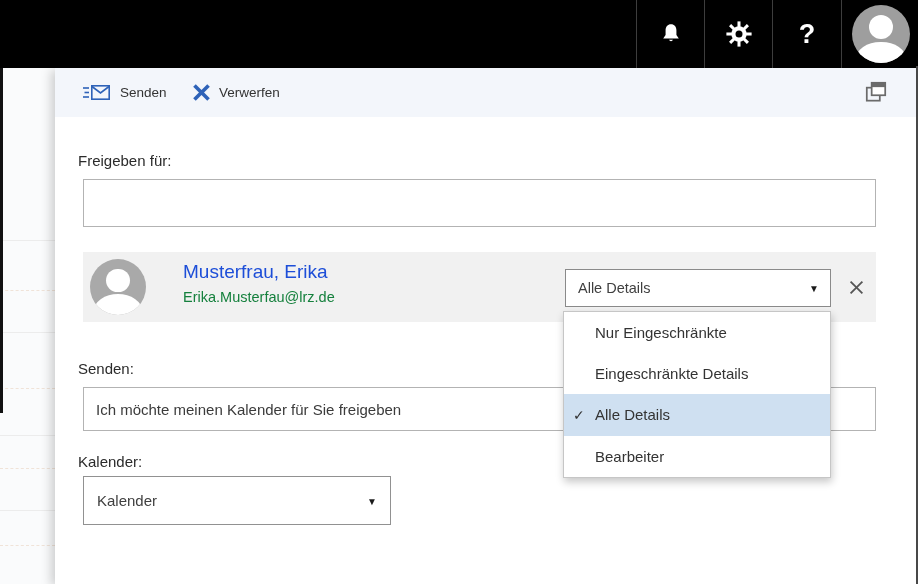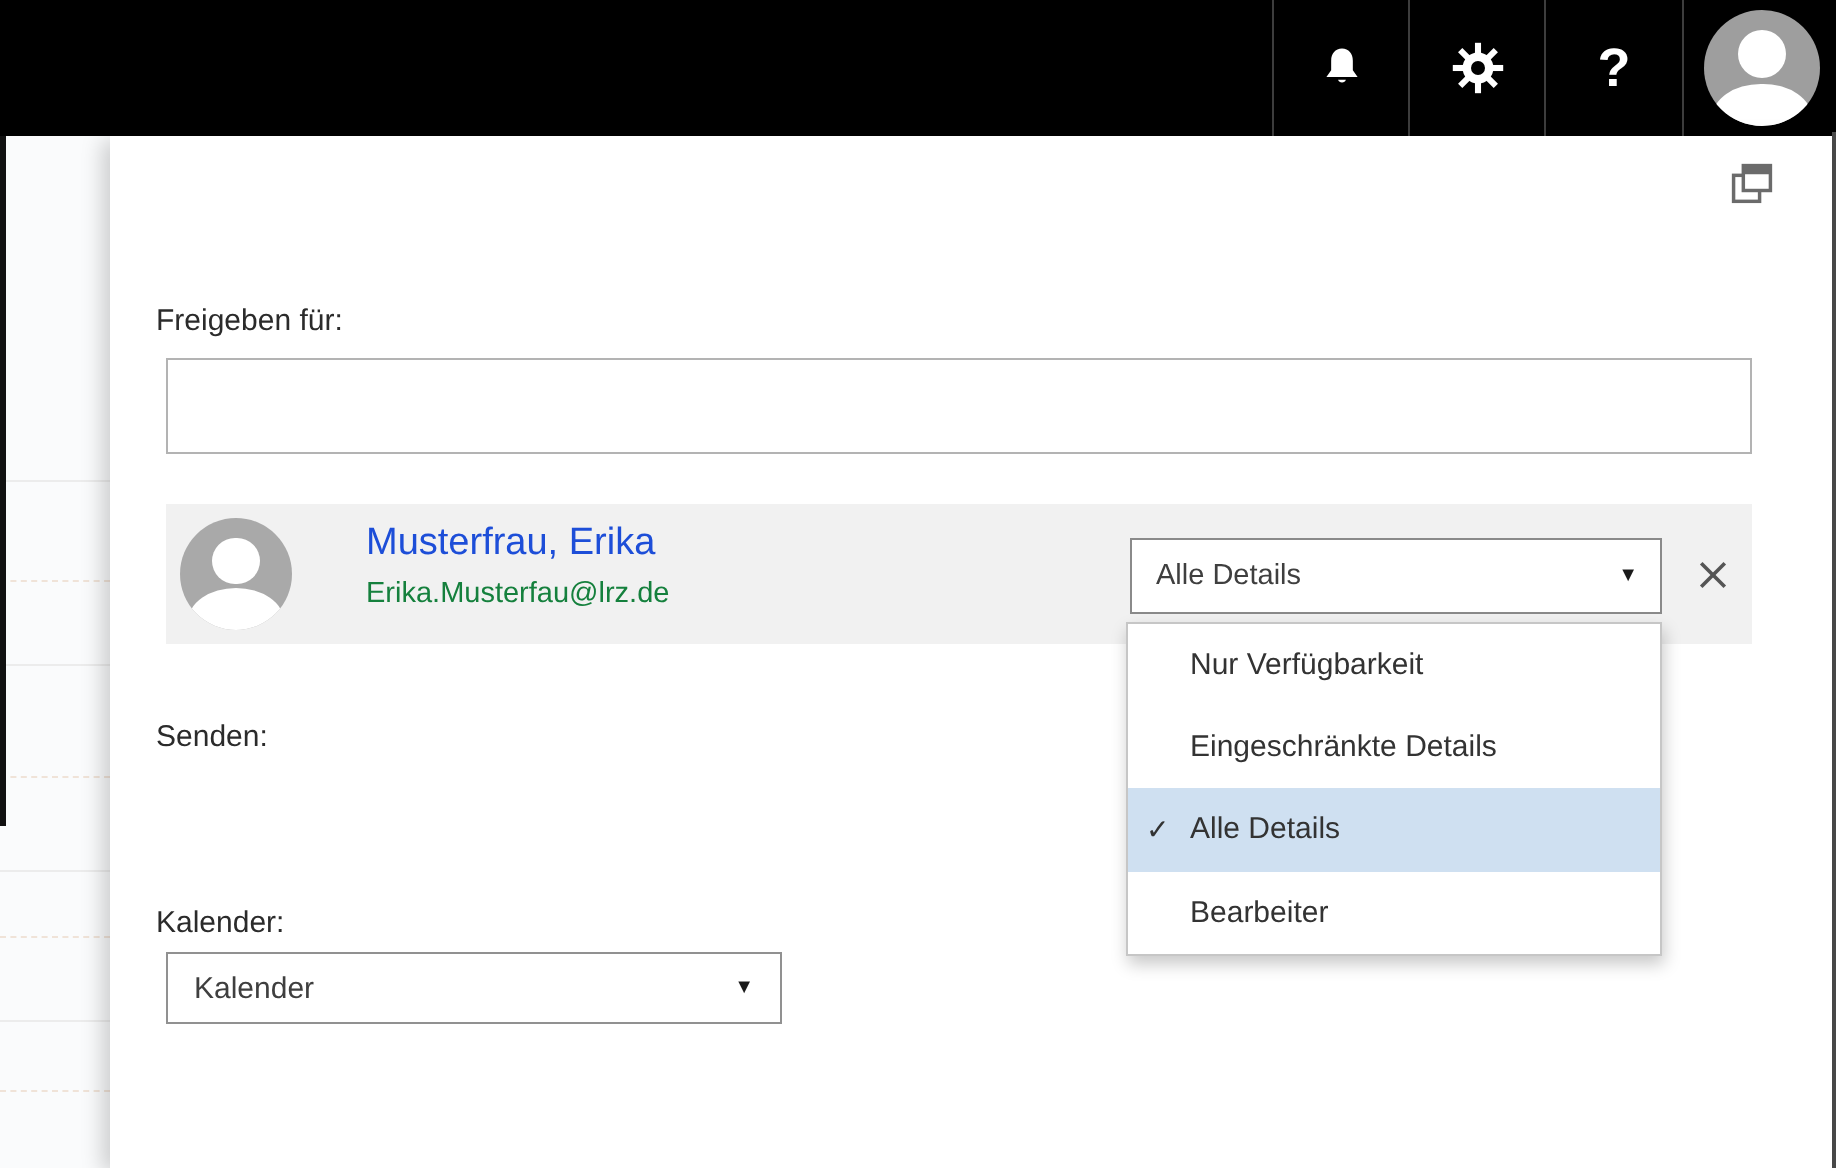--- a/index.html
+++ b/index.html
@@ -79,21 +79,21 @@
     border:1px solid #c6c6c6;box-shadow:1px 4px 8px rgba(0,0,0,0.22);z-index:20;box-sizing:border-box;
   }
   .menu-item{
     position:relative;height:41.2px;display:flex;align-items:center;
     padding-left:31px;font-size:15px;color:#333;cursor:pointer;
   }
   .menu-item.selected{background:#cfe0f1;}
   .menu-check{position:absolute;left:9px;top:50%;transform:translateY(-50%);font-size:14px;color:#333;}
   
   .cal-select{
-    position:absolute;left:28px;top:408px;width:308px;height:36px;background:#fff;
+    position:absolute;left:28px;top:408px;width:308px;height:49px;background:#fff;
     border:1px solid #919191;box-sizing:border-box;cursor:pointer;
     display:flex;align-items:center;font-size:15px;color:#3f3f3f;padding-left:13px;
   }
   .cal-arrow{position:absolute;right:13px;top:50%;transform:translateY(-50%);font-size:10px;color:#1a1a1a;}
   .icon{display:inline-flex;align-items:center;justify-content:center;}
 </style>
 </head>
 <body>
 
 <div class="topbar">
@@ -144,20 +144,47 @@
   <div class="hline" style="top:367px"></div>
   <div class="hline dashed" style="top:400px"></div>
   <div class="hline" style="top:442px"></div>
   <div class="hline dashed" style="top:477px"></div>
 </div>
 <div class="bg-left-strip"></div>
 <div class="win-right-border"></div>
 
 <div class="dialog">
 
+  <div class="dlg-toolbar">
+    <div class="tb-btn btn-send">
+      <span class="icon">
+        <svg width="28" height="19" viewBox="0 0 28 19">
+          <g stroke="#2e62b8" stroke-width="1.6" fill="none">
+            <line x1="0" y1="5" x2="6" y2="5"></line>
+            <line x1="1.5" y1="9.5" x2="6" y2="9.5"></line>
+            <line x1="0" y1="14" x2="6" y2="14"></line>
+            <rect x="8.8" y="2.8" width="17.4" height="13.4"></rect>
+            <path d="M9 3.5 L17.5 10 L26 3.5"></path>
+          </g>
+        </svg>
+      </span>
+      <span>Senden</span>
+    </div>
+    <div class="tb-btn btn-discard">
+      <span class="icon">
+        <svg width="17" height="17" viewBox="0 0 14 14">
+          <g stroke="#2e62b8" stroke-width="3" fill="none">
+            <line x1="1.2" y1="1.2" x2="12.8" y2="12.8"></line>
+            <line x1="12.8" y1="1.2" x2="1.2" y2="12.8"></line>
+          </g>
+        </svg>
+      </span>
+      <span>Verwerfen</span>
+    </div>
+  </div>
 
   <div class="popout-btn">
     <span class="icon">
       <svg width="26" height="26" viewBox="0 0 24 24">
         <rect x="3.5" y="8" width="12" height="12" fill="none" stroke="#6b6b6b" stroke-width="1.6"></rect>
         <rect x="8" y="3.5" width="12.5" height="11.5" fill="#fff" stroke="#6b6b6b" stroke-width="1.6"></rect>
         <rect x="8" y="3.5" width="12.5" height="4" fill="#6b6b6b"></rect>
       </svg>
     </span>
   </div>
@@ -184,30 +211,31 @@
           <g stroke="#555" stroke-width="1.7" fill="none">
             <line x1="1.5" y1="1.5" x2="12.5" y2="12.5"></line>
             <line x1="12.5" y1="1.5" x2="1.5" y2="12.5"></line>
           </g>
         </svg>
       </span>
     </div>
   </div>
 
   <div class="fld-label lbl-subject">Senden:</div>
+  <input class="subject-input" type="text" value="Ich möchte meinen Kalender für Sie freigeben" style="">
 
   <div class="fld-label lbl-calendar">Kalender:</div>
   <div class="cal-select">
     <span>Kalender</span>
     <span class="cal-arrow">▼</span>
   </div>
 
   <div class="perm-menu">
     <div class="menu-item">
-      <span>Nur Verfügbarkeit</span>
+      <span>Nur Eingeschränkte</span>
     </div>
     <div class="menu-item">
       <span>Eingeschränkte Details</span>
     </div>
     <div class="menu-item selected">
       <span class="menu-check">✓</span>
       <span>Alle Details</span>
     </div>
     <div class="menu-item">
       <span>Bearbeiter</span>

